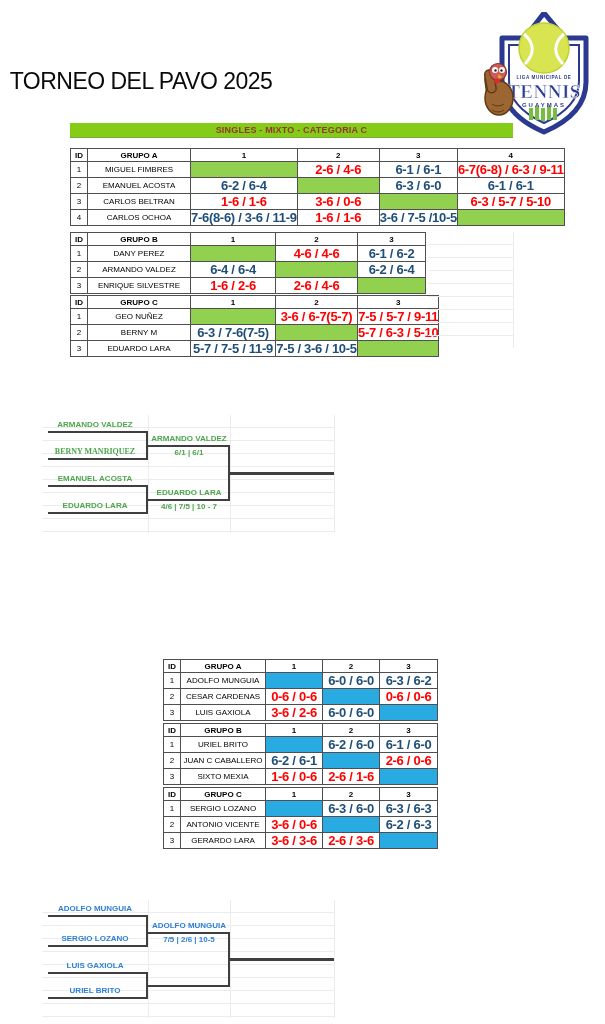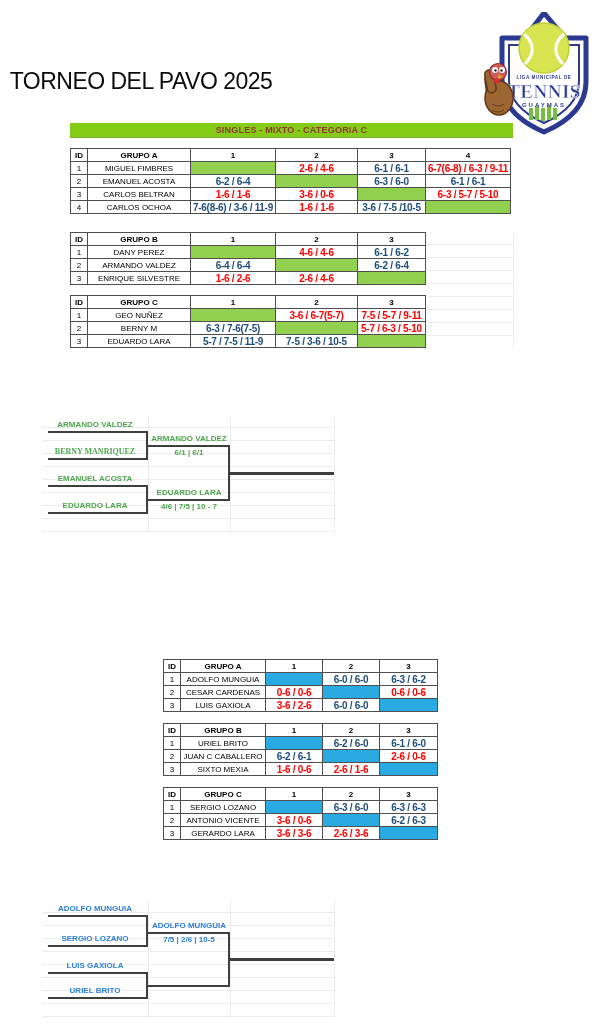--- a/index.html
+++ b/index.html
@@ -20,21 +20,21 @@
   #band-b{left:163px;top:633px;width:274px;background:#29ABE2;color:#17375D;
           border-bottom:1px solid #1f8cbf;}
 
   
   table.grid{position:absolute;border-collapse:collapse;table-layout:fixed;
              font-size:8px;background:#fff;}
   table.grid td{border:1px solid #4f4f4f;height:12px;padding:0;text-align:center;
                 white-space:nowrap;overflow:hidden;}
   table.grid tr.hdr td{font-weight:bold;}
   td.c-name{text-align:left;padding-left:3px;}
-  td.score{font-weight:bold;font-size:10px;letter-spacing:-0.3px;}
+  td.score{font-weight:bold;font-size:13px;letter-spacing:-0.3px;}
   td.win{color:#1F4E79;}
   td.loss{color:#FF0000;}
   td.self-c{background:#92D050;}
   td.self-b{background:#29ABE2;}
 
   
   .bracket{position:absolute;left:42px;width:293px;height:120px;}
   #bracket-c{top:415px;}
   #bracket-b{top:900px;}
   .b-line{position:absolute;height:2px;background:#3f3f3f;z-index:2;}

